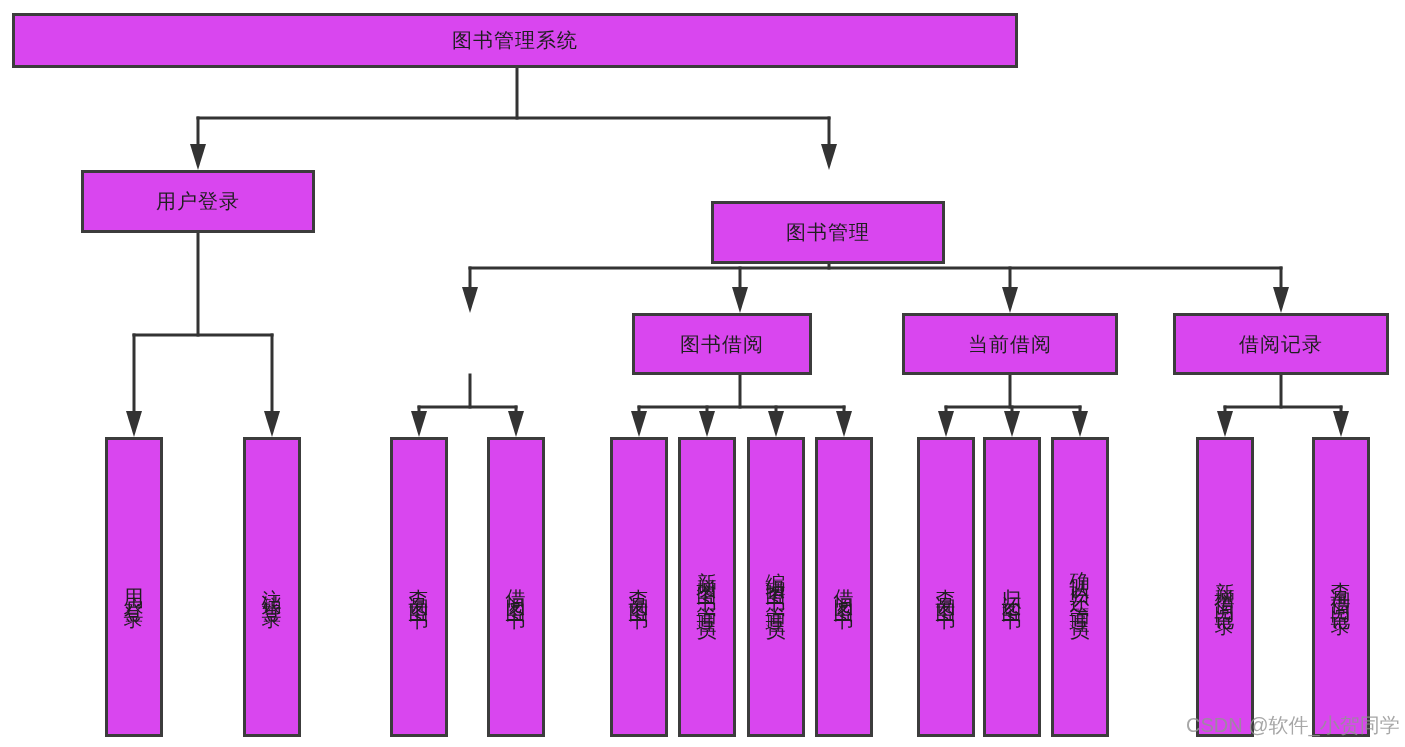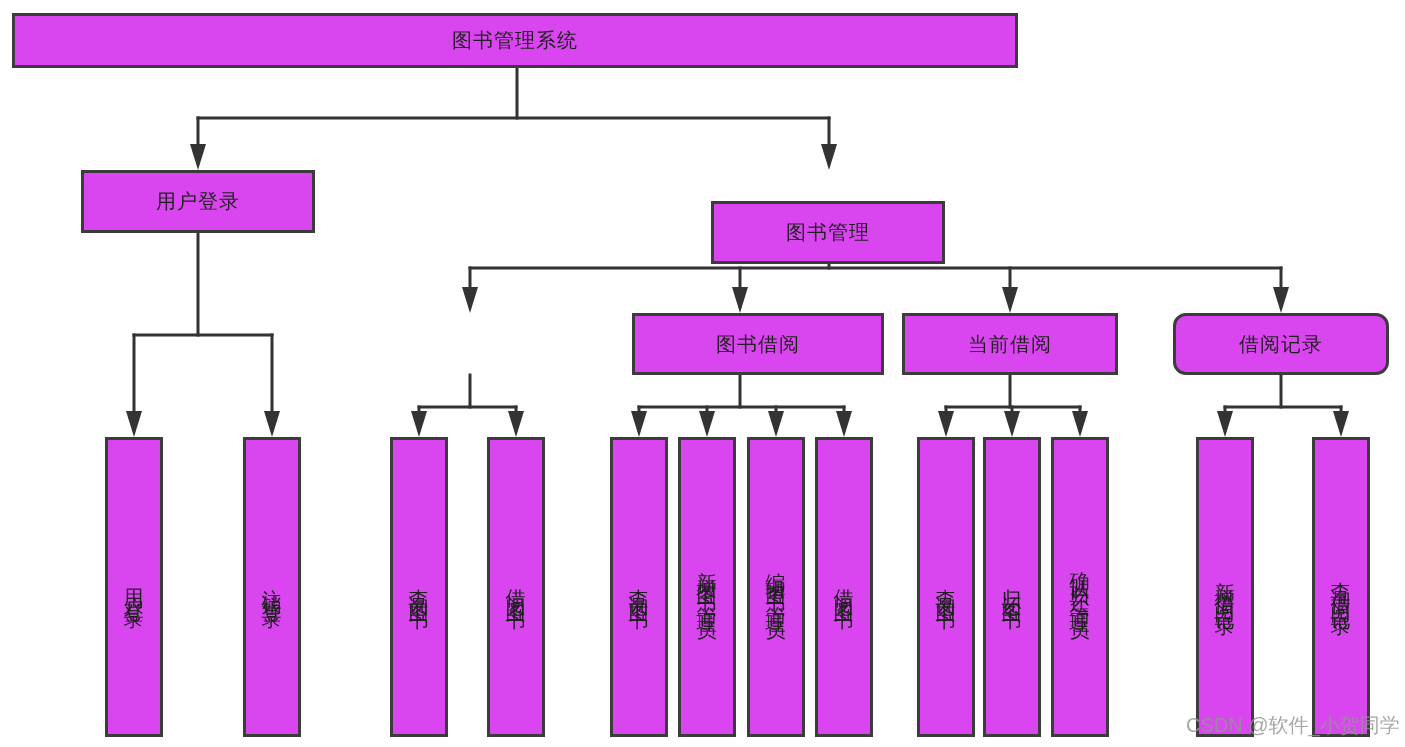--- a/index.html
+++ b/index.html
@@ -105,27 +105,27 @@
     <span class="label">图书管理系统</span>
   </div>
 
   <div class="node h" style="left:81px; top:170px; width:234px; height:63px;">
     <span class="label">用户登录</span>
   </div>
   <div class="node h" style="left:711px; top:170px; width:234px; height:63px;margin-top:31px;">
     <span class="label">图书管理</span>
   </div>
 
-  <div class="node h" style="left:632px; top:313px; width:252px; height:62px;align-items:center;">
+  <div class="node h" style="left:632px; top:313px; width:180px; height:62px;align-items:center;">
     <span class="label">图书借阅</span>
   </div>
   <div class="node h" style="left:902px; top:313px; width:216px; height:62px;text-align:center;">
     <span class="label">当前借阅</span>
   </div>
-  <div class="node h" style="left:1173px; top:313px; width:216px; height:62px;border-radius:13px;">
+  <div class="node h" style="left:1173px; top:313px; width:216px; height:62px;">
     <span class="label">借阅记录</span>
   </div>
 
   <div class="node v" style="left:105px; top:437px; width:58px; height:300px;">
     <span class="label">用户登录</span>
   </div>
   <div class="node v" style="left:243px; top:437px; width:58px; height:300px;">
     <span class="label">注销登录</span>
   </div>
 

